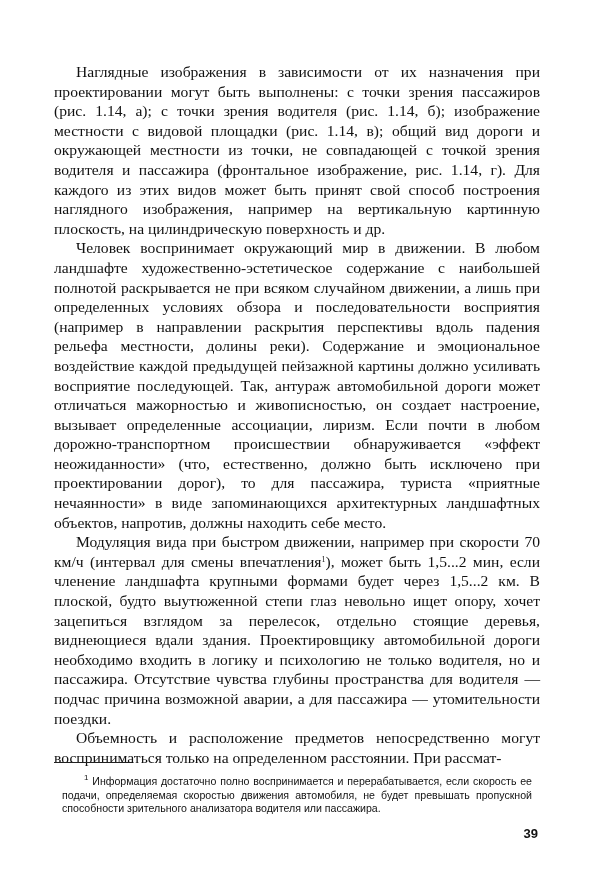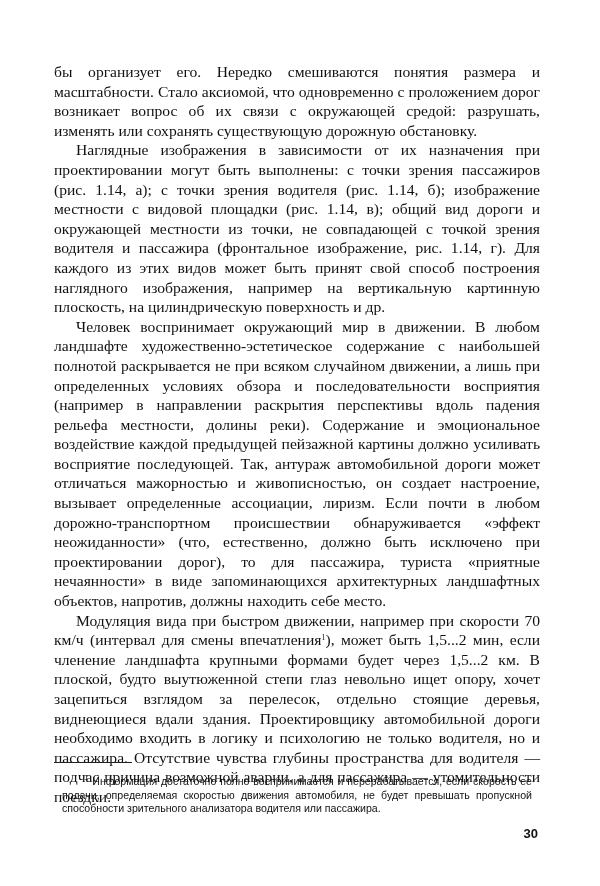--- a/index.html
+++ b/index.html
@@ -13,25 +13,25 @@
     font-family: "Liberation Sans", sans-serif; font-size: 10.6px; line-height: 13.6px; text-align: justify; }
   .footnote p { margin: 8px; text-indent: 22px; }
   .footnote sup, .body-text sup { font-size: 8px; vertical-align: 5px; line-height: 0; }
   .page-num { position: absolute; right: 62px; top: 826px; font-family: "Liberation Sans", sans-serif;
     font-weight: bold; font-size: 13px; }
 </style>
 </head>
 <body>
 
 <div class="page body-text">
-  <p class="cont">бы организует его. Нередко смешиваются понятия размера и масштабности. Стало аксиомой, что одновременно с проложением дорог возникает вопрос об их связи с окружающей средой: разрушать, изменять или сохранять существующую дорожную обстановку.</p>
   <p>Наглядные изображения в зависимости от их назначения при проектировании могут быть выполнены: с точки зрения пассажиров (рис. 1.14, а); с точки зрения водителя (рис. 1.14, б); изображение местности с видовой площадки (рис. 1.14, в); общий вид дороги и окружающей местности из точки, не совпадающей с точкой зрения водителя и пассажира (фронтальное изображение, рис. 1.14, г). Для каждого из этих видов может быть принят свой способ построения наглядного изображения, например на вертикальную картинную плоскость, на цилиндрическую поверхность и др.</p>
   <p>Человек воспринимает окружающий мир в движении. В любом ландшафте художественно-эстетическое содержание с наибольшей полнотой раскрывается не при всяком случайном движении, а лишь при определенных условиях обзора и последовательности восприятия (например в направлении раскрытия перспективы вдоль падения рельефа местности, долины реки). Содержание и эмоциональное воздействие каждой предыдущей пейзажной картины должно усиливать восприятие последующей. Так, антураж автомобильной дороги может отличаться мажорностью и живописностью, он создает настроение, вызывает определенные ассоциации, лиризм. Если почти в любом дорожно-транспортном происшествии обнаруживается «эффект неожиданности» (что, естественно, должно быть исключено при проектировании дорог), то для пассажира, туриста «приятные нечаянности» в виде запоминающихся архитектурных ландшафтных объектов, напротив, должны находить себе место.</p>
   <p><span>Модуляция вида при быстром движении, например при скорости 70 км/ч (интервал для смены впечатления</span><sup>1</sup><span>), может быть 1,5...2 мин, если членение ландшафта крупными формами будет через 1,5...2 км. В плоской, будто выутюженной степи глаз невольно ищет опору, хочет зацепиться взглядом за перелесок, отдельно стоящие деревья, виднеющиеся вдали здания. Проектировщику автомобильной дороги необходимо входить в логику и психологию не только водителя, но и пассажира. Отсутствие чувства глубины пространства для водителя — подчас причина возможной аварии, а для пассажира — утомительности поездки.</span></p>
+  <p>Объемность и расположение предметов непосредственно могут восприниматься только на определенном расстоянии. При рассмат-</p>
 </div>
 
 <div class="fn-rule"></div>
 
 <div class="footnote">
   <p><sup>1</sup> <span>Информация достаточно полно воспринимается и перерабатывается, если скорость ее подачи, определяемая скоростью движения автомобиля, не будет превышать пропускной способности зрительного анализатора водителя или пассажира.</span></p>
 </div>
 
-<div class="page-num">30</div>
+<div class="page-num">39</div>
 
 </body></html>

